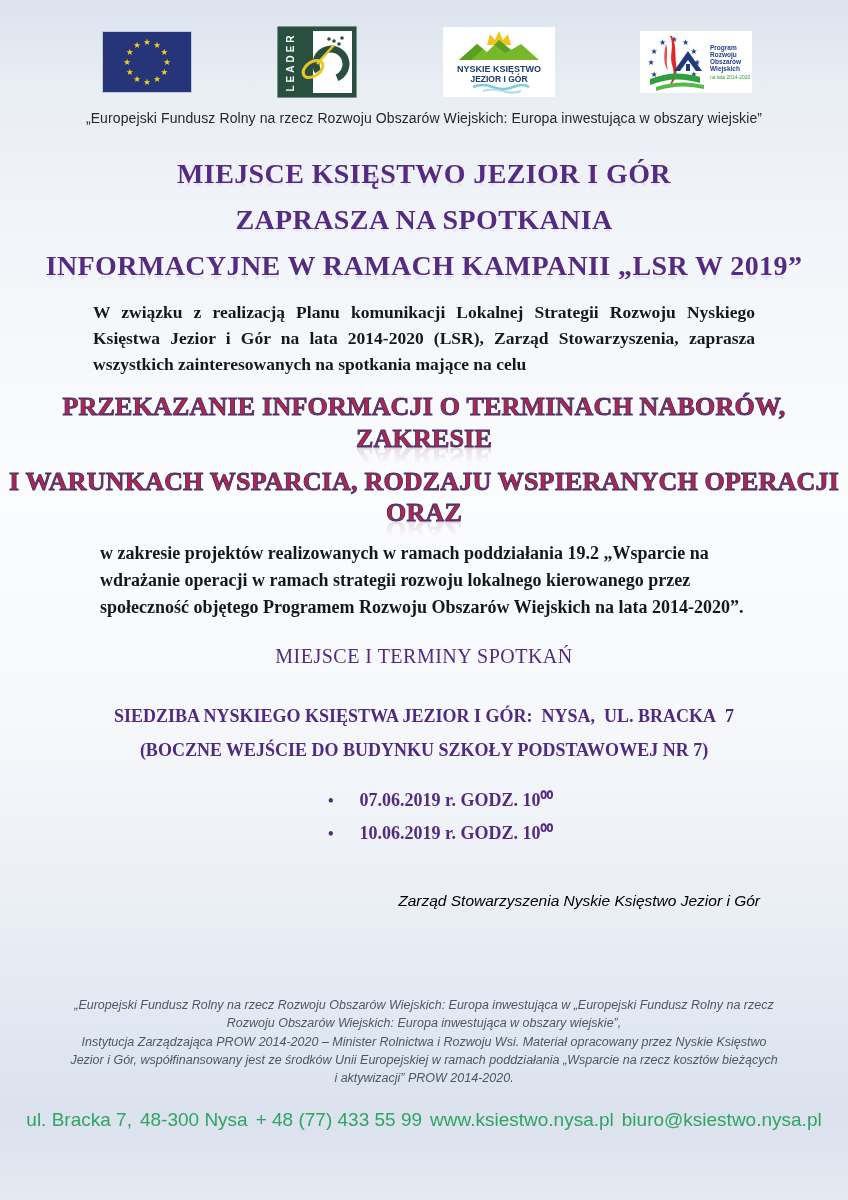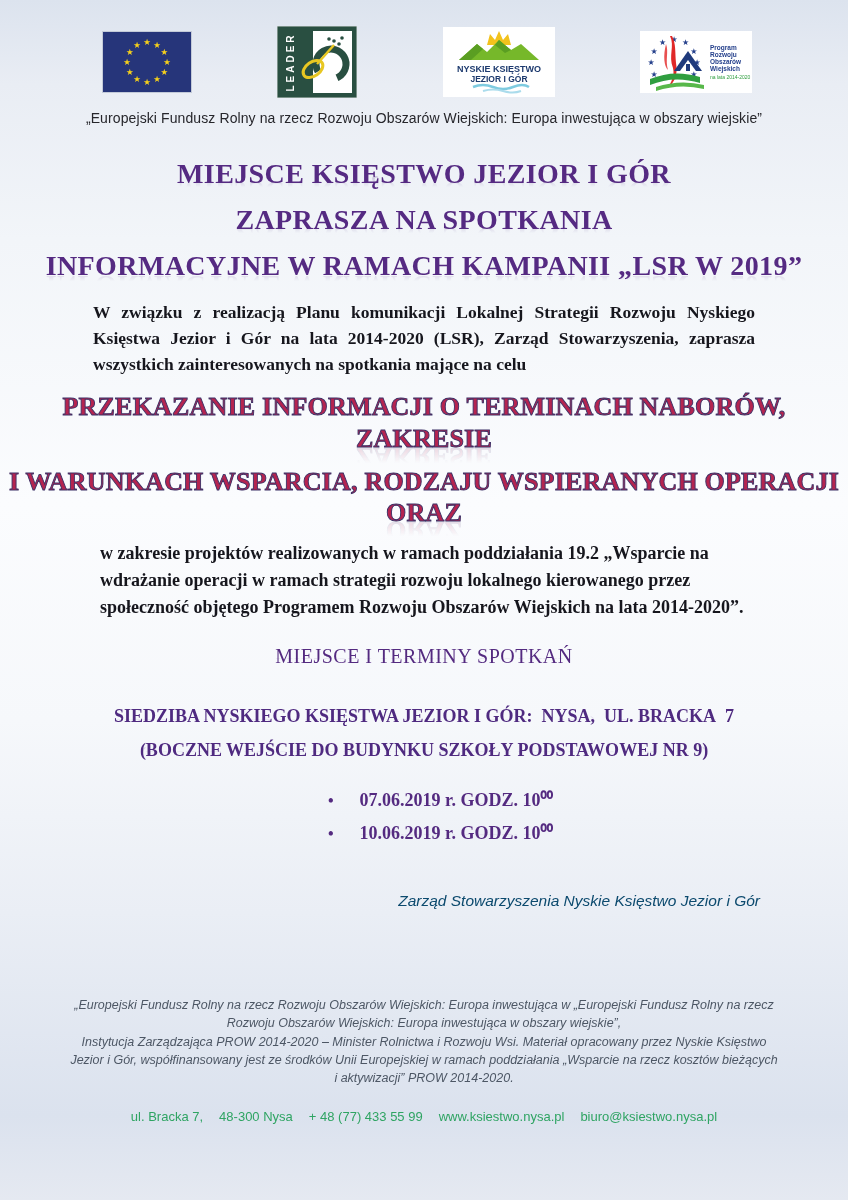--- a/index.html
+++ b/index.html
@@ -79,33 +79,33 @@
   .date-item {
     font-size: 18px; font-weight: bold; color: #542a80;
     line-height: 1.25; margin-bottom: 10px; display: flex; align-items: baseline;
   }
   .date-bullet { font-size: 16px; margin-right: 26px; }
 
   
   .signature {
     margin-top: 48px; text-align: right; padding-right: 88px;
     font-family: "Liberation Sans", sans-serif;
-    font-style: italic; font-size: 15.5px; color: #0c4a6e;
+    font-style: italic; font-size: 15.5px; color: #000000;
   }
 
   
   .footer-disclaimer {
     margin-top: 86px; text-align: center;
     font-family: "Liberation Sans", sans-serif;
     font-style: italic; font-size: 12.5px; color: #4d5765; line-height: 1.45;
   }
   .contact-row {
-    margin-top: 22px; display: flex; justify-content: center; gap: 16px;
-    font-family: "Liberation Sans", sans-serif;
-    font-size: 13px; color: #2fa463;
+    margin-top: 22px; display: flex; justify-content: center; gap: 8px;
+    font-family: "Liberation Sans", sans-serif;
+    font-size: 19px; color: #2fa463;
   }
   .contact-row a { color: #2fa463; text-decoration: none; }
 
   svg text { font-family: "Liberation Sans", sans-serif; }
 </style>
 </head>
 <body>
 
 <div>
 
@@ -201,21 +201,21 @@
     <div class="highlight-line reflect">PRZEKAZANIE INFORMACJI O TERMINACH NABORÓW, ZAKRESIE</div>
     <div class="highlight-line reflect">I WARUNKACH WSPARCIA, RODZAJU WSPIERANYCH OPERACJI ORAZ</div>
   </div>
 
   <p class="purpose">w zakresie projektów realizowanych w ramach poddziałania 19.2 „Wsparcie na wdrażanie operacji w ramach strategii rozwoju lokalnego kierowanego przez społeczność objętego Programem Rozwoju Obszarów Wiejskich na lata 2014-2020”.</p>
 
   <div class="section-heading reflect">MIEJSCE I TERMINY SPOTKAŃ</div>
 
   <div class="venue-block">
     <div class="venue-line reflect">SIEDZIBA NYSKIEGO KSIĘSTWA JEZIOR I GÓR:&nbsp; NYSA,&nbsp; UL. BRACKA&nbsp; 7</div>
-    <div class="venue-line reflect">(BOCZNE WEJŚCIE DO BUDYNKU SZKOŁY PODSTAWOWEJ NR 9)</div>
+    <div class="venue-line reflect">(BOCZNE WEJŚCIE DO BUDYNKU SZKOŁY PODSTAWOWEJ NR 7)</div>
   </div>
 
   <ul class="dates-list">
     <li class="date-item reflect">
       <span class="date-bullet">•</span>
       <span>07.06.2019 r. GODZ. 10⁰⁰</span>
     </li>
     <li class="date-item reflect">
       <span class="date-bullet">•</span>
       <span>10.06.2019 r. GODZ. 10⁰⁰</span>

